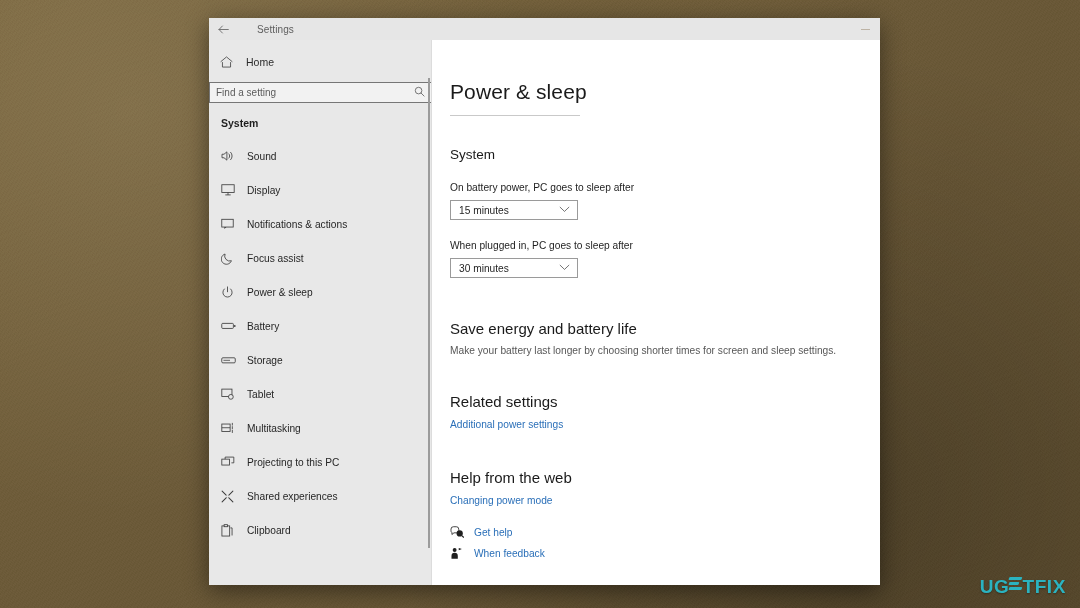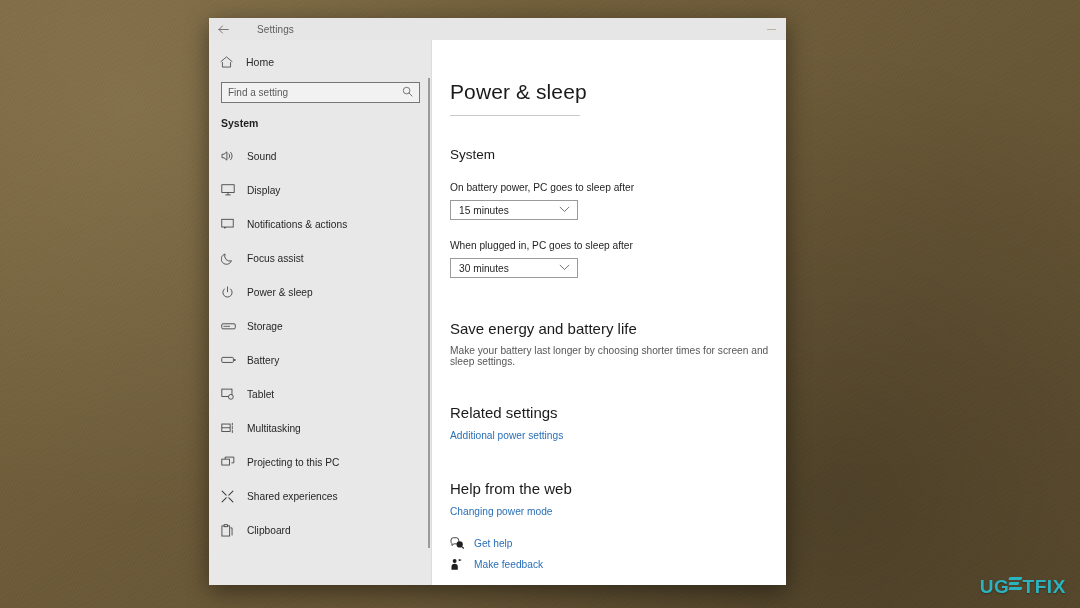--- a/index.html
+++ b/index.html
@@ -27,21 +27,21 @@
     opacity: .22;
     background-image:
       repeating-linear-gradient(37deg, rgba(255,255,255,.05) 0 1px, rgba(0,0,0,.05) 1px 2px),
       repeating-linear-gradient(119deg, rgba(0,0,0,.05) 0 1px, rgba(255,255,255,.04) 1px 3px);
   }
 
   
   #window {
     position: absolute;
     left: 209px; top: 18px;
-    width: 577px; height: 567px;
+    width: 671px; height: 567px;
     background: #ffffff;
     box-shadow: 0 6px 22px rgba(0,0,0,.45);
     overflow: hidden;
     display: flex;
     flex-direction: column;
   }
   #titlebar {
     height: 22px;
     background: #e6e6e6;
     display: flex;
@@ -87,21 +87,21 @@
   #sidebar-inner { padding-top: 10px; }
   .nav-home {
     display: flex; align-items: center;
     height: 24px;
     padding-left: 11px;
     margin-bottom: 8px;
   }
   .nav-home .ic { width: 22px; display:flex; align-items:center; color:#444; }
   .nav-home .lb { font-size: 10.5px; color: #2b2b2b; margin-left: 4px; }
 
-  .search-wrap { padding: 0 12px; margin-bottom: 14px; }
+  .search-wrap { padding: 0 0; margin-bottom: 14px; }
   .search-box {
     height: 19px;
     border: 1px solid #767676;
     background: #f2f2f2;
     display: flex; align-items: center;
     padding: 0 6px;
   }
   .search-box input {
     border: 0; outline: 0; background: transparent;
     font-family: "Liberation Sans", sans-serif;
@@ -328,36 +328,36 @@
             <svg width="13" height="13" viewBox="0 0 14 14" fill="none" aria-hidden="true">
               <path d="M3.6 3.2a5 5 0 106.8 0" stroke="#3b3b3b" stroke-width="0.9" stroke-linecap="round"></path>
               <path d="M7 1v5.2" stroke="#3b3b3b" stroke-width="0.9" stroke-linecap="round"></path>
             </svg>
           </span>
           <span class="lb">Power &amp; sleep</span>
         </div>
 
         <div class="nav-item">
           <span class="ic">
+            <svg width="15" height="10" viewBox="0 0 16 10" fill="none" aria-hidden="true">
+              <rect x="0.8" y="2.2" width="12.4" height="5.4" rx="1" stroke="#3b3b3b" stroke-width="0.9"></rect>
+              <rect x="14" y="4" width="1.4" height="2" fill="#3b3b3b"></rect>
+            </svg>
+          </span>
+          <span class="lb">Battery</span>
+        </div>
+
+        <div class="nav-item">
+          <span class="ic">
             <svg width="15" height="9" viewBox="0 0 16 9" fill="none" aria-hidden="true">
               <rect x="0.8" y="1.6" width="14.4" height="5.4" rx="1.2" stroke="#3b3b3b" stroke-width="0.9"></rect>
               <path d="M2.6 4.3h7" stroke="#3b3b3b" stroke-width="0.8"></path>
             </svg>
           </span>
           <span class="lb">Storage</span>
-        </div>
-
-        <div class="nav-item">
-          <span class="ic">
-            <svg width="15" height="10" viewBox="0 0 16 10" fill="none" aria-hidden="true">
-              <rect x="0.8" y="2.2" width="12.4" height="5.4" rx="1" stroke="#3b3b3b" stroke-width="0.9"></rect>
-              <rect x="14" y="4" width="1.4" height="2" fill="#3b3b3b"></rect>
-            </svg>
-          </span>
-          <span class="lb">Battery</span>
         </div>
 
         <div class="nav-item">
           <span class="ic">
             <svg width="14" height="12" viewBox="0 0 15 13" fill="none" aria-hidden="true">
               <rect x="0.8" y="1.2" width="11" height="8" stroke="#3b3b3b" stroke-width="0.9"></rect>
               <circle cx="10.6" cy="9.6" r="2.6" stroke="#3b3b3b" stroke-width="0.9" fill="#e8e8e8"></circle>
             </svg>
           </span>
           <span class="lb">Tablet</span>
@@ -458,21 +458,21 @@
           <span class="lk">Get help</span>
         </div>
         <div class="link-row">
           <span class="ic">
             <svg width="13" height="13" viewBox="0 0 14 14" fill="none" aria-hidden="true">
               <circle cx="5" cy="3.2" r="2.1" fill="#1f1f1f"></circle>
               <path d="M1.6 12.6V9.6a3.4 3.4 0 013.4-3.4 3.4 3.4 0 013.4 3.4v3z" fill="#1f1f1f"></path>
               <path d="M9.4 1.2l3.4 1-3.4 1.4z" fill="#1f1f1f"></path>
             </svg>
           </span>
-          <span class="lk">Make feedback</span>
+          <span class="lk">When feedback</span>
         </div>
       </div>
 
     </div>
   </div>
 </div>
 
 <div id="watermark">
   <span class="teal">UG</span>
   <span class="eglyph">

